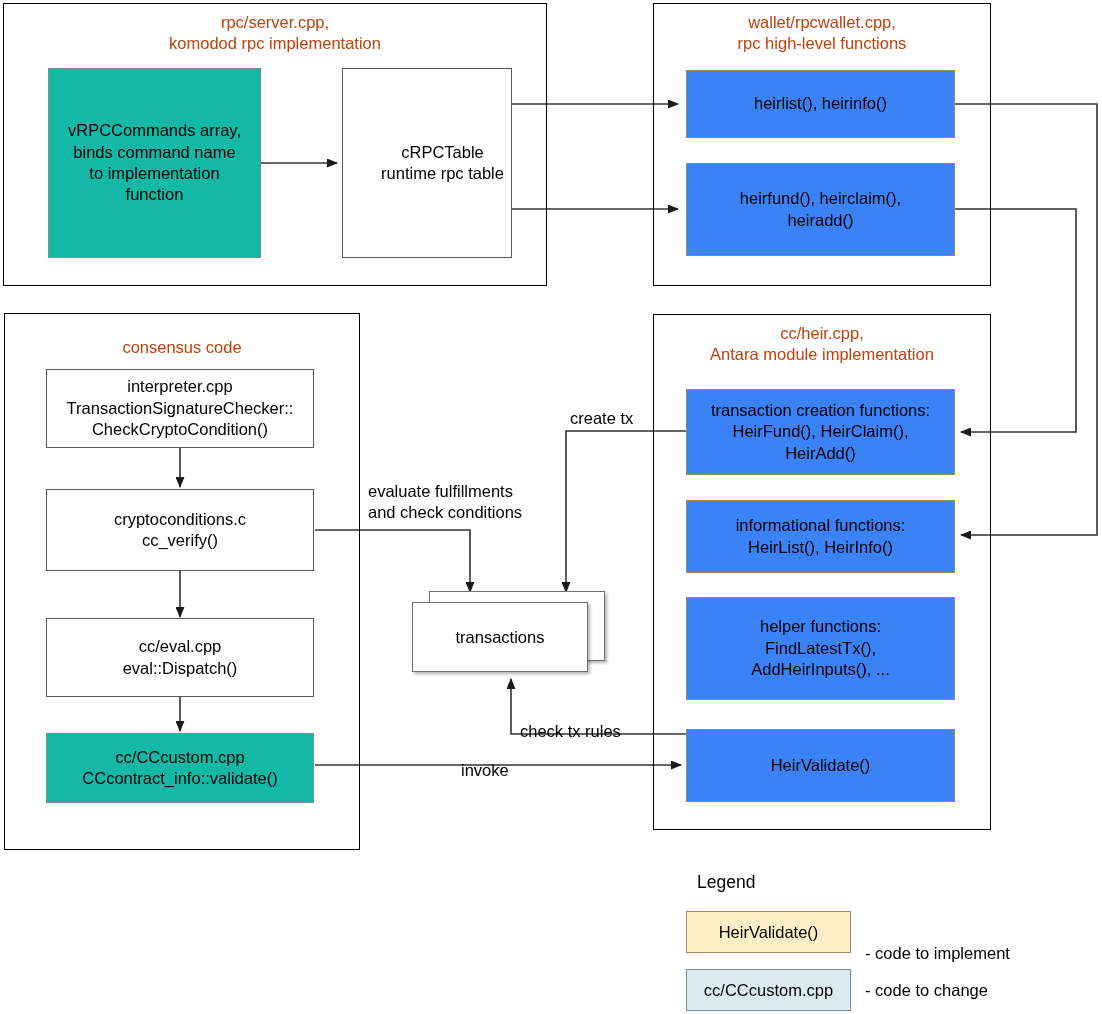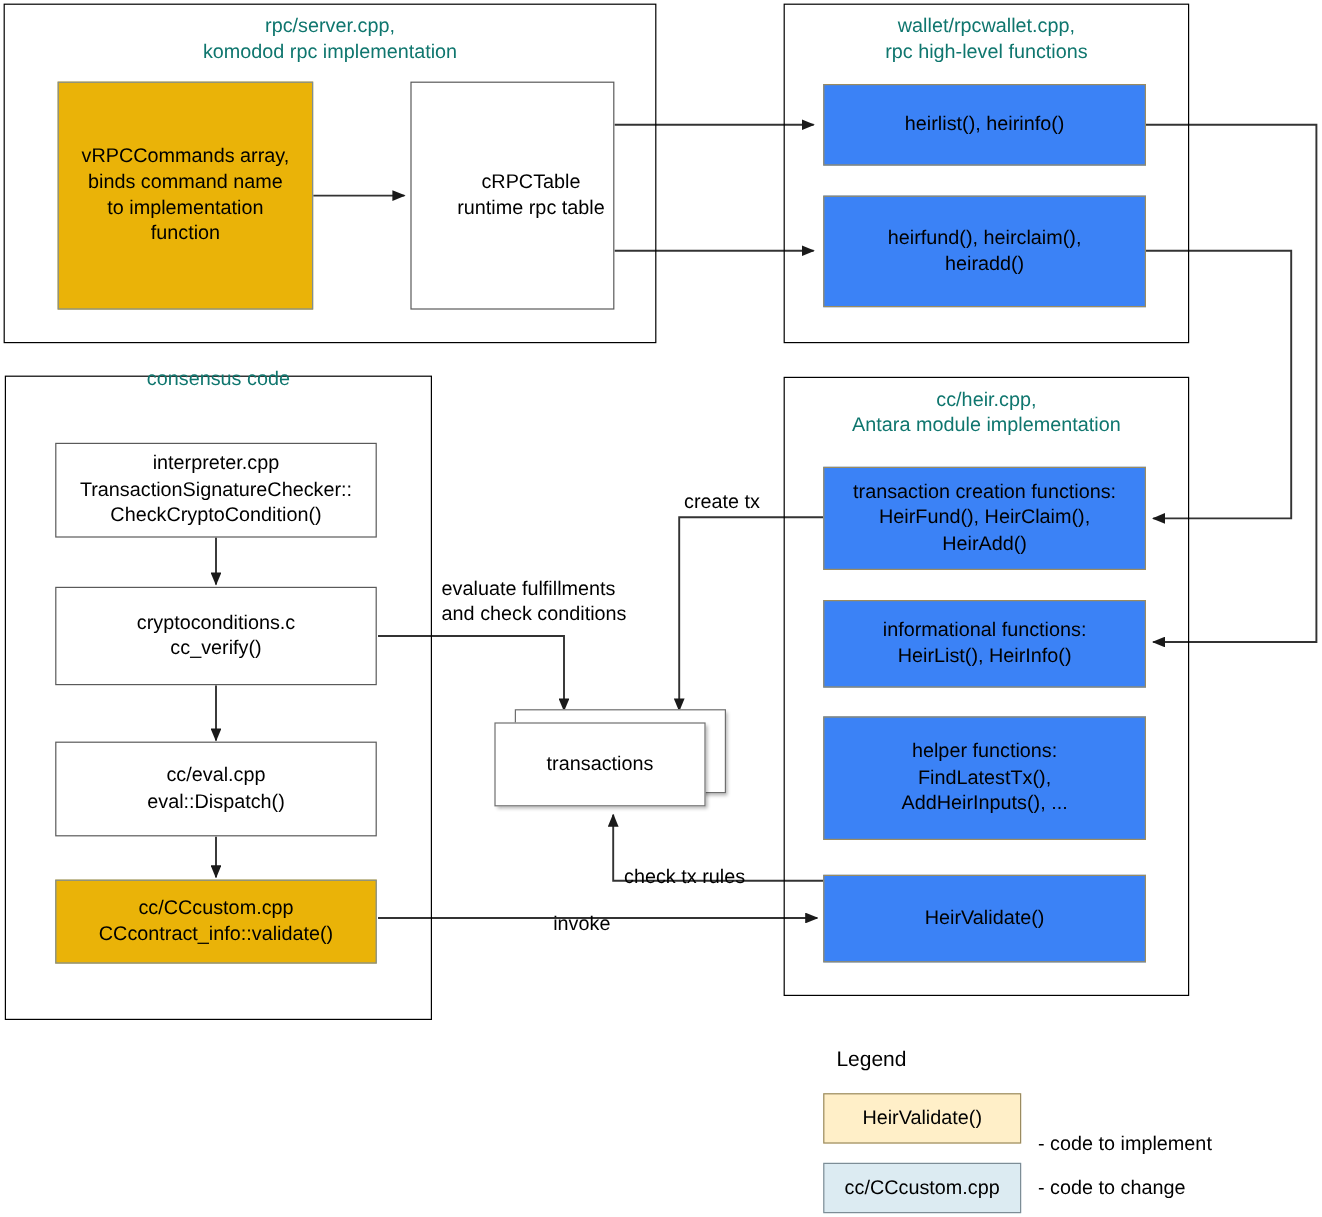--- a/index.html
+++ b/index.html
@@ -6,30 +6,30 @@
   body{width:1102px;height:1014px;position:relative;
        font-family:"Liberation Sans","DejaVu Sans",sans-serif;
        color:#000000;overflow:hidden;}
   .stage{position:absolute;left:0;top:0;width:1102px;height:1014px;}
   svg.wires{position:absolute;left:0;top:0;width:1102px;height:1014px;
             pointer-events:none;overflow:visible;}
 
   
   .panel{position:absolute;border:1.6px solid #000;background:transparent;box-sizing:border-box;}
   .panel-title{position:absolute;text-align:center;line-height:1.30;
-               font-size:16.5px;color:#0f766e;white-space:pre-line;}
+               font-size:16.5px;color:#c2410c;white-space:pre-line;}
 
   
   .node{position:absolute;box-sizing:border-box;display:flex;
         align-items:center;justify-content:center;text-align:center;
         border:1.3px solid #6b6b6b;line-height:1.30;font-size:16.5px;
         white-space:pre-line;background:#ffffff;}
   .node.plain{border-color:#5a5a5a;background:#ffffff;}
   .node.yellow{background:#3b82f6;border-color:#9a8b60;}
-  .node.blue{background:#eab308;border-color:#7d8d96;}
+  .node.blue{background:#14b8a6;border-color:#7d8d96;}
 
   
   .tx-back{position:absolute;box-sizing:border-box;border:1.3px solid #6f6f6f;
            background:#ffffff;box-shadow:2px 2px 3px rgba(0,0,0,.30);}
   .tx-front{position:absolute;box-sizing:border-box;border:1.3px solid #6f6f6f;
             background:#ffffff;box-shadow:2px 2px 3px rgba(0,0,0,.30);
             display:flex;align-items:center;justify-content:center;
             font-size:16.5px;}
 
   
@@ -84,21 +84,21 @@
 
   <div class="panel" style="left:3px;top:3px;width:544px;height:283px;"></div>
   <div class="panel-title" style="left:63px;top:12px;width:424px;">rpc/server.cpp,
 komodod rpc implementation</div>
 
   <div class="panel" style="left:653px;top:3px;width:338px;height:283px;"></div>
   <div class="panel-title" style="left:663px;top:12px;width:318px;text-align:center;">wallet/rpcwallet.cpp,
 rpc high-level functions</div>
 
   <div class="panel" style="left:4px;top:313px;width:356px;height:537px;"></div>
-  <div class="panel-title" style="left:44px;top:306px;width:276px;">consensus code</div>
+  <div class="panel-title" style="left:44px;top:337px;width:276px;">consensus code</div>
 
   <div class="panel" style="left:653px;top:314px;width:338px;height:516px;"></div>
   <div class="panel-title" style="left:663px;top:323px;width:318px;">cc/heir.cpp,
 Antara module implementation</div>
 
   <div class="node blue" style="left:48px;top:68px;width:213px;height:190px;">vRPCCommands array,
 binds command name
 to implementation
 function</div>
 

